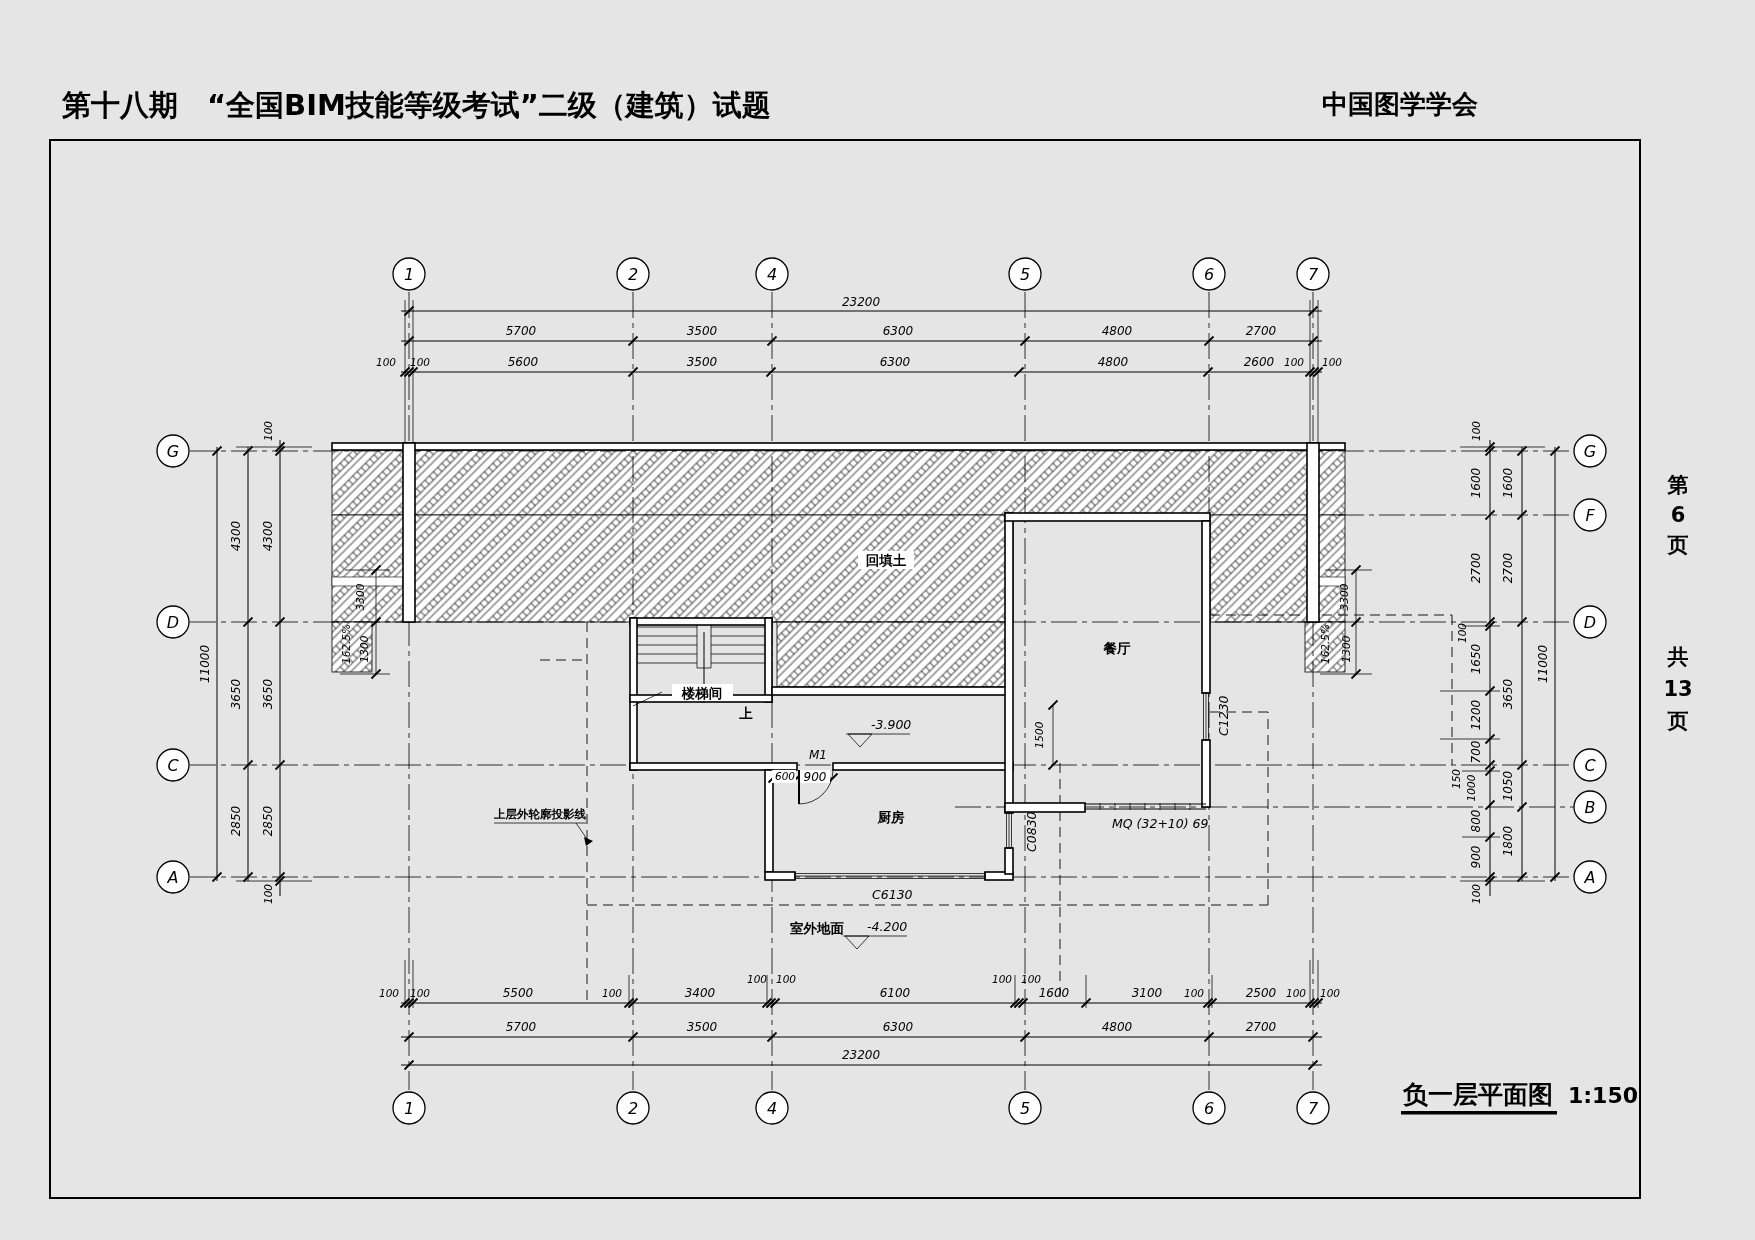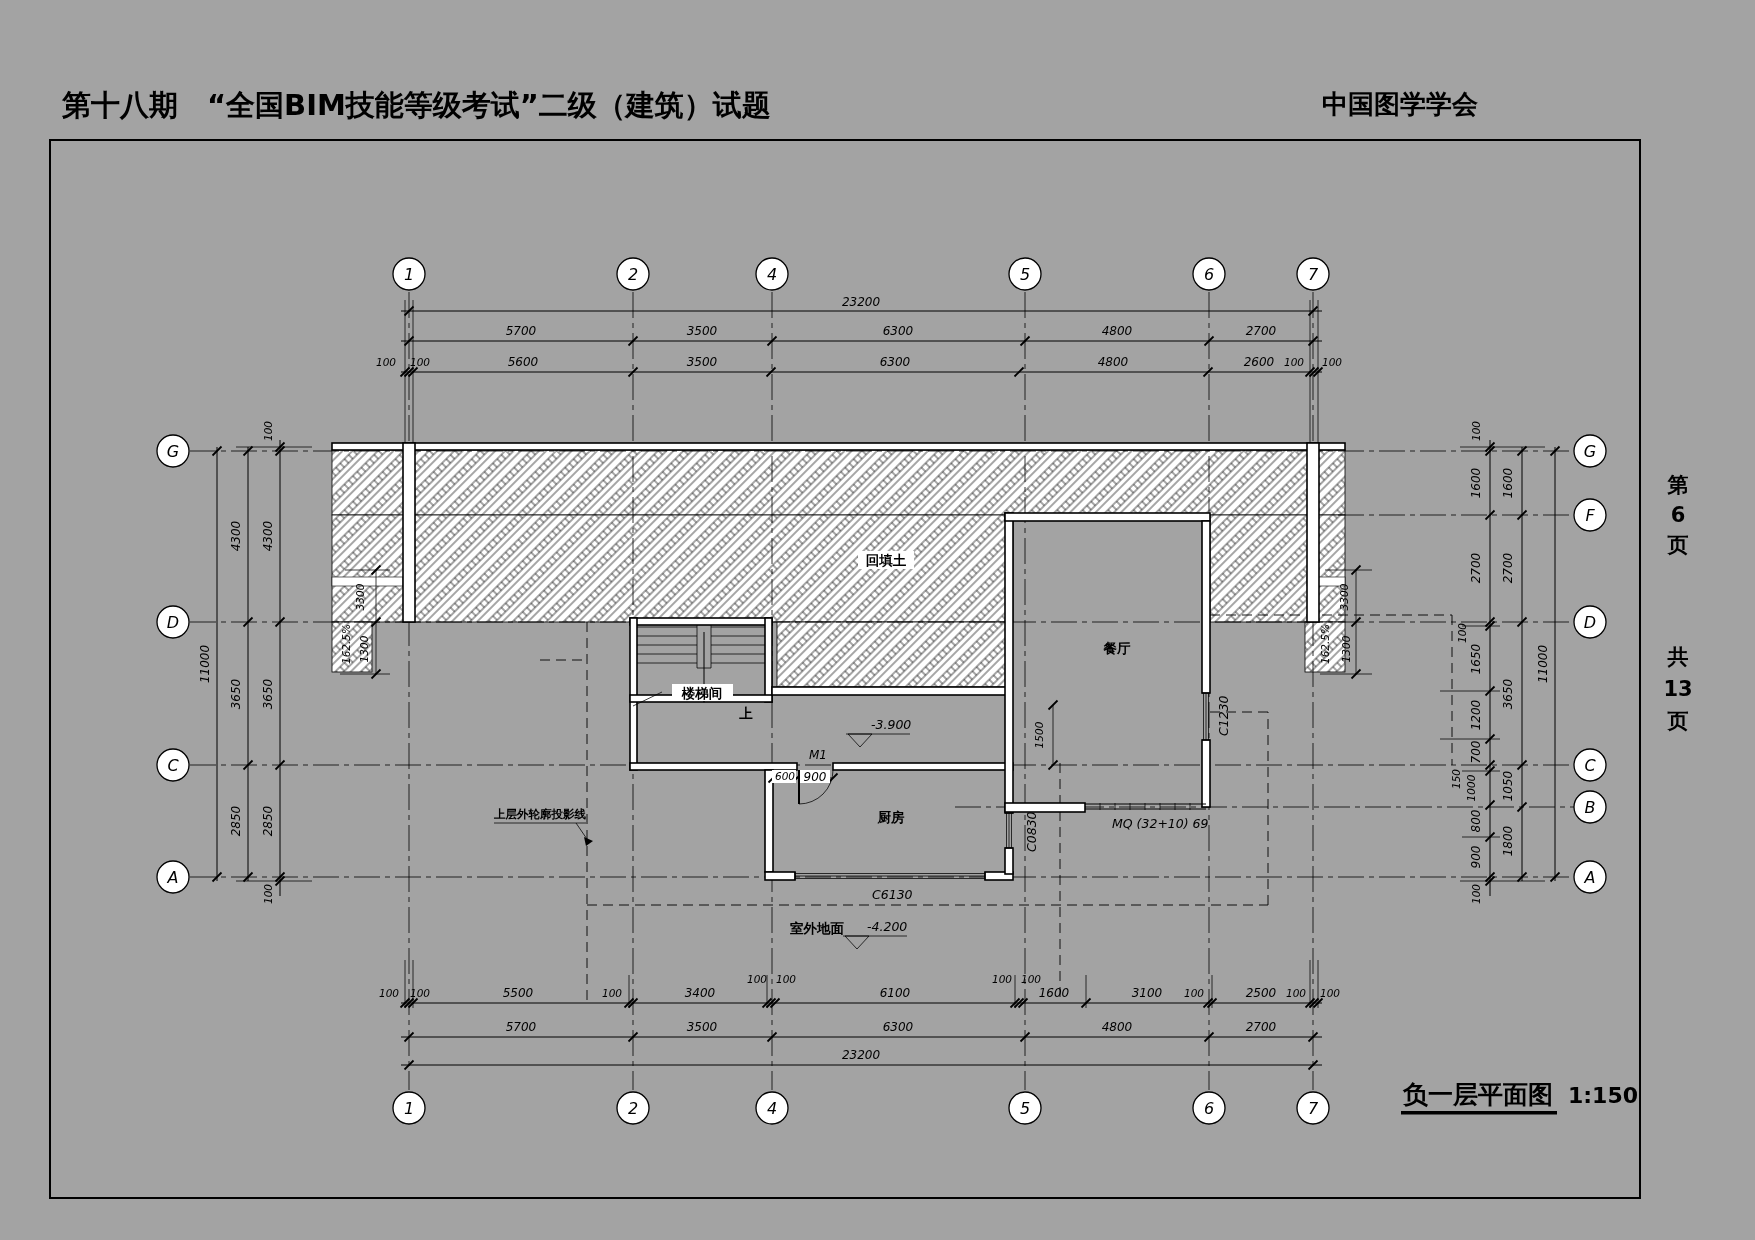--- a/index.html
+++ b/index.html
@@ -1,16 +1,16 @@
 <!DOCTYPE html>
 <html><head>
 <meta charset="utf-8">
 <style>
   html,body{margin:0;padding:0;background:#fff;}
-  .stage{position:relative;width:1755px;height:1240px;background:#a3a3a3;}
+  .stage{position:relative;width:1755px;height:1240px;background:#e5e5e5;}
   svg{display:block;}
   
   .ln   {stroke:#000;stroke-width:1;fill:none;}
   .thin {stroke:#000;stroke-width:.75;fill:none;}
   .wall {fill:#fff;stroke:#000;stroke-width:1.6;}
   .grid {stroke:#000;stroke-width:.8;fill:none;stroke-dasharray:26 5 5 5;}
   .dash {stroke:#000;stroke-width:.9;fill:none;stroke-dasharray:10 6;}
   .hat  {stroke:#000;stroke-width:.8;}
   #tk line{stroke:#000;stroke-width:1.8;}
   

